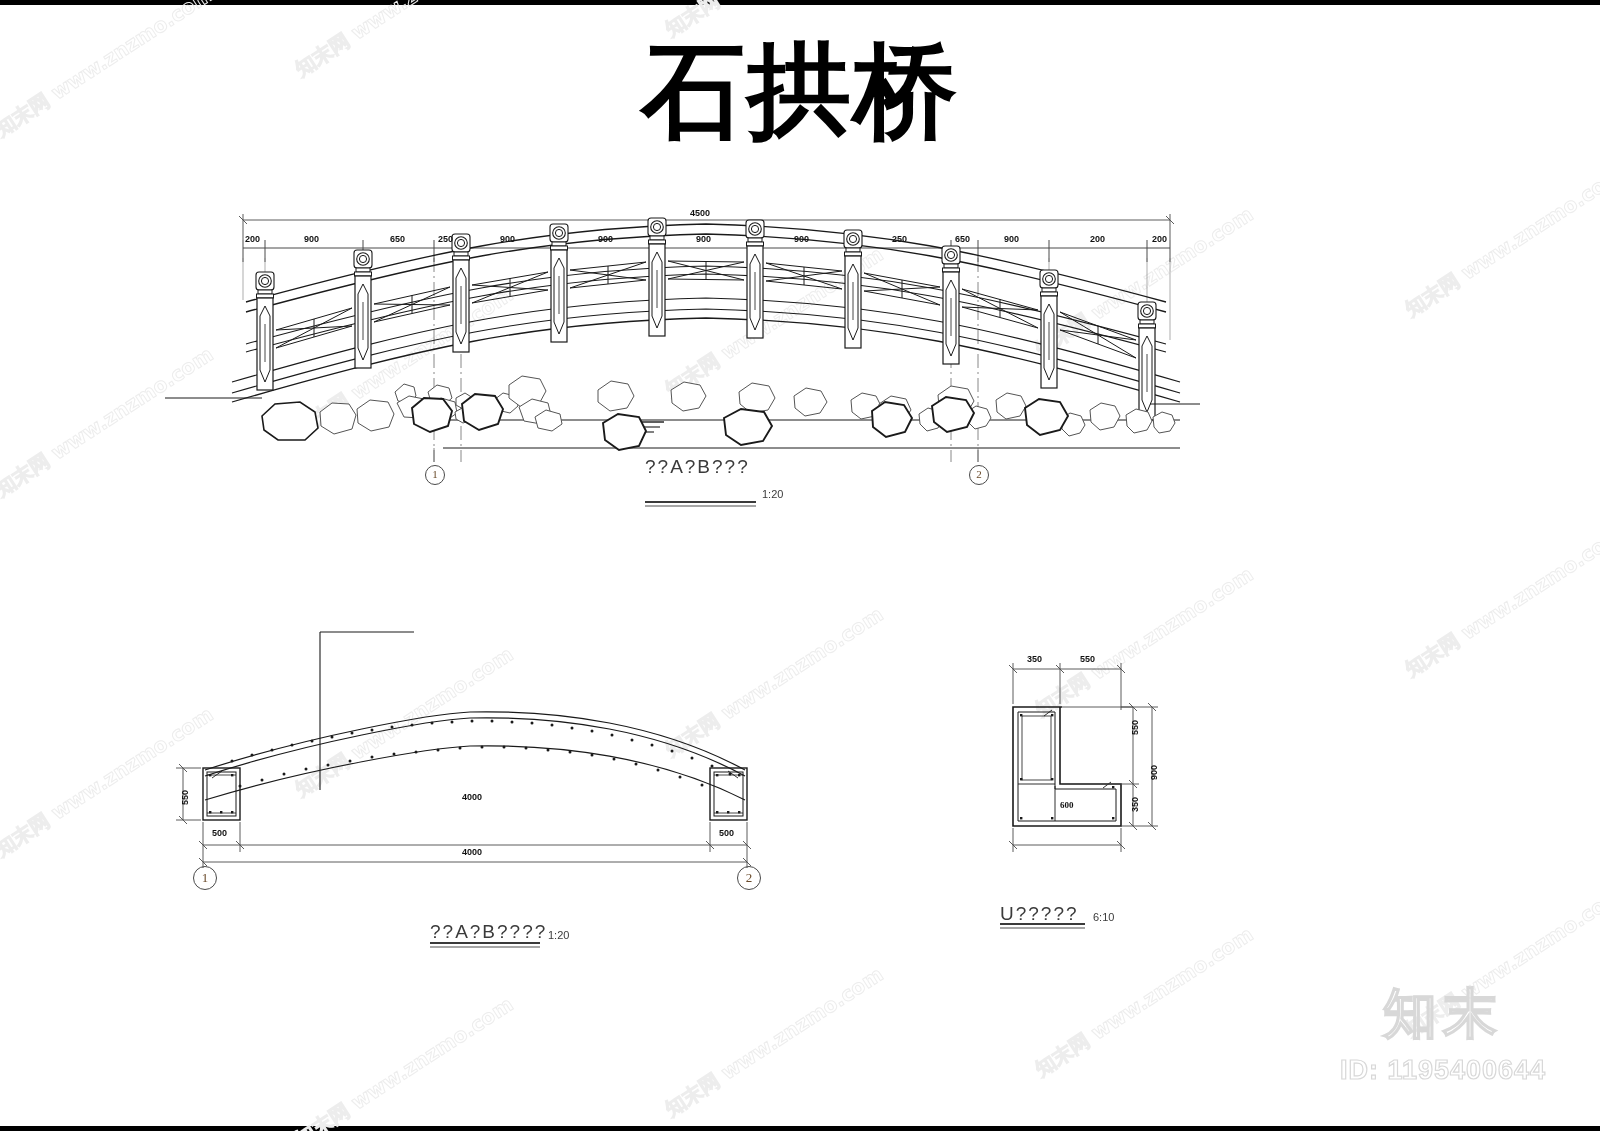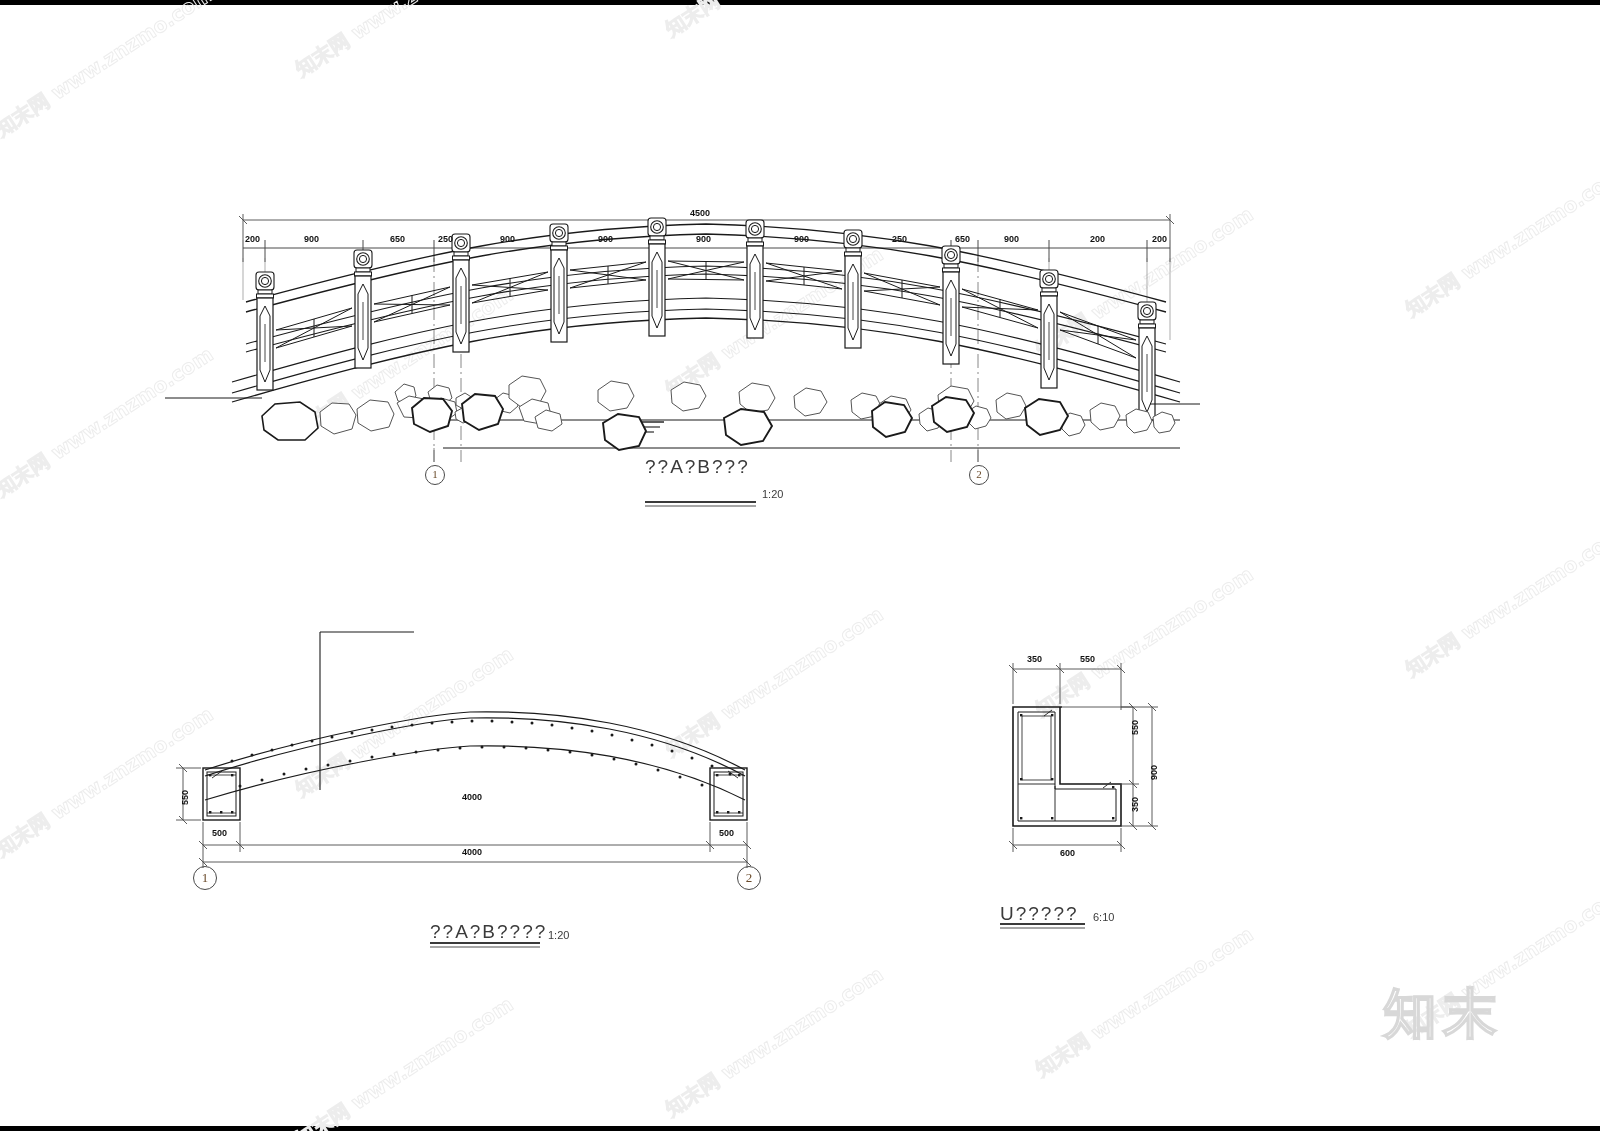--- a/index.html
+++ b/index.html
@@ -142,20 +142,21 @@
   }
 </style>
 </head>
 <body>
 
 <div id="sheet">
 
   <div class="frame-top"></div>
   <div class="frame-bottom"></div>
 
+  <div id="title">石拱桥</div>
 
   <div id="watermark-layer">
     <div class="wm" style="left:-10px;  top:120px;">知末网 www.znzmo.com</div>
     <div class="wm" style="left:-10px;  top:480px;">知末网 www.znzmo.com</div>
     <div class="wm" style="left:-10px;  top:840px;">知末网 www.znzmo.com</div>
     <div class="wm" style="left:290px;  top:60px;">知末网 www.znzmo.com</div>
     <div class="wm" style="left:290px;  top:420px;">知末网 www.znzmo.com</div>
     <div class="wm" style="left:290px;  top:780px;">知末网 www.znzmo.com</div>
     <div class="wm" style="left:290px;  top:1130px;">知末网 www.znzmo.com</div>
     <div class="wm" style="left:660px;  top:20px;">知末网 www.znzmo.com</div>
@@ -611,22 +612,23 @@
       <line x1="1000" y1="924" x2="1085" y2="924" stroke-width="2.2"></line>
       <line x1="1000" y1="928" x2="1085" y2="928" stroke-width="0.9"></line>
     </g>
   </svg>
 
   <div class="dim" style="left:1027px; top:654px;">350</div>
   <div class="dim" style="left:1080px; top:654px;">550</div>
   <div class="dim vert" style="left:1130px; top:735px;">550</div>
   <div class="dim vert" style="left:1130px; top:812px;">350</div>
   <div class="dim vert" style="left:1149px; top:780px;">900</div>
-  <div class="dim" style="left:1060px; top:848px;">600</div>
+  <div class="dim" style="left:1060px; top:800px;font-family:Liberation Serif, serif;">600</div>
 
   <div class="viewtitle" style="left:1000px; top:903px;">U?????</div>
   <div class="viewscale" style="left:1093px; top:911px;">6:10</div>
 
   <div id="brand">
     <div id="brand-logo">知末</div>
+    <div id="brand-id">ID: 1195400644</div>
   </div>
 
 </div>
 
 </body></html>

